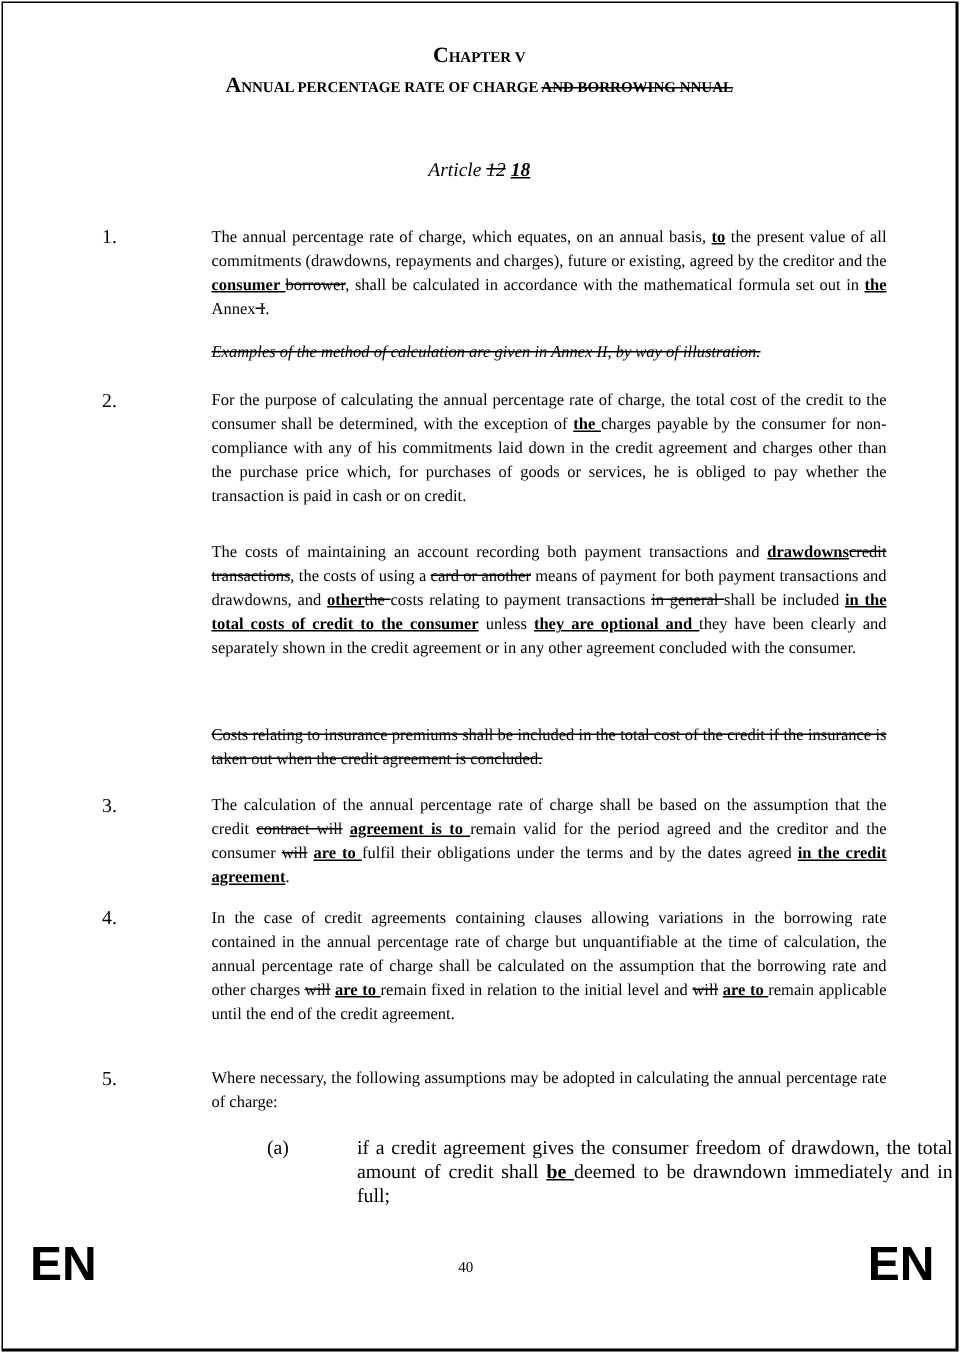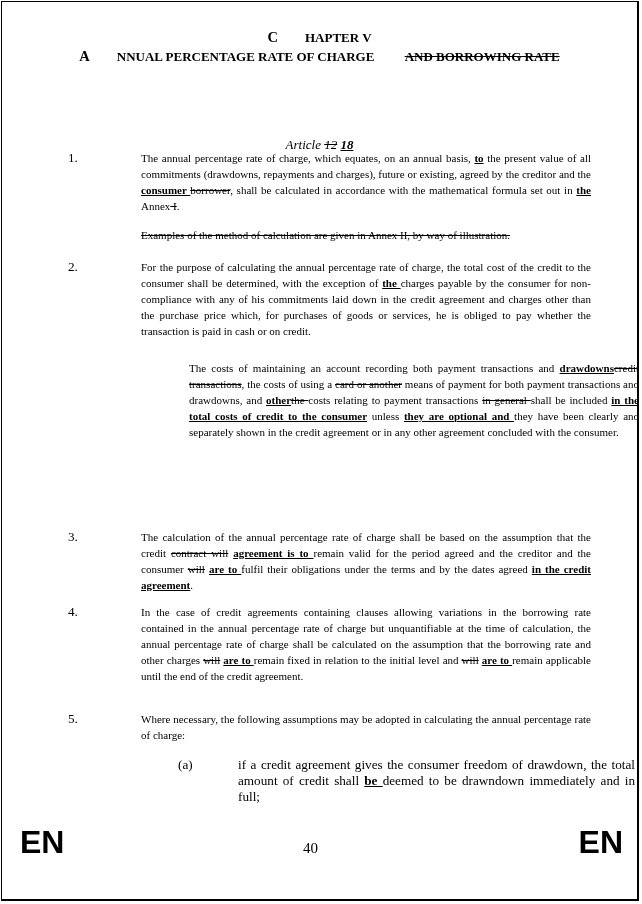--- a/index.html
+++ b/index.html
@@ -8,24 +8,24 @@
     position: absolute; left: 1px; top: 1px; width: 638px; height: 900px;
     border: 1px solid #000; background: #fff; box-sizing: border-box;
     border-right-width: 2px; border-bottom-width: 2px;
     font-family: "Liberation Serif", "DejaVu Serif", serif; color: #000;
   }
   .chapter {
     position: absolute; left: 0; right: 0; top: 26px; text-align: center;
     font-weight: bold; font-size: 12.5px; line-height: 18px;
   }
   .chapter .big { font-size: 14.5px; }
-  .chapter .sc { font-size: 13px; margin-left: 27px; }
+  .chapter .sc { font-size: 10px; }
   .article {
     position: absolute; left: 0; right: 0; top: 103px; text-align: center;
-    font-style: italic; font-size: 13px; line-height: 16px; margin-top: 32px;
+    font-style: italic; font-size: 13px; line-height: 16px;
   }
   .ins { font-weight: bold; text-decoration: underline; }
   .del { text-decoration: line-through; }
   .ins-i { font-weight: bold; font-style: italic; text-decoration: underline; }
   .para {
     position: absolute; left: 139px; width: 450px;
     font-size: 11px; line-height: 16px; text-align: justify;
   }
   .num {
     position: absolute; left: 66px; font-size: 13.2px; line-height: 16px;
@@ -34,61 +34,64 @@
   .sub-para {
     position: absolute; left: 208px; width: 397px;
     font-size: 13.2px; line-height: 16px; text-align: justify;
   }
   .lang {
     position: absolute; top: 826px; font-family: "Liberation Sans", "DejaVu Sans", sans-serif;
     font-weight: bold; font-size: 32px; line-height: 28px;
   }
   .pageno {
     position: absolute; top: 838px; left: 0; right: 18px; text-align: center;
-    font-size: 15px;
+    font-size: 10px;
   }
 </style>
 </head>
 <body>
 
 <div class="page">
 
   <div class="chapter">
     <div>
       <span class="big">C</span><span class="sc">HAPTER V</span>
     </div>
     <div>
-      <span class="big">A</span><span class="sc">NNUAL PERCENTAGE RATE OF CHARGE </span><span class="sc del">AND BORROWING RATE</span>
+      <span class="big">A</span><span class="sc">NNUAL PERCENTAGE RATE OF CHARGE </span><span class="sc del">AND BORROWING NNUAL</span>
     </div>
   </div>
 
   <div class="article">
     <div>
       <span>Article </span><span class="del">12</span> <span class="ins-i">18</span>
     </div>
   </div>
 
   <div class="num" style="top:148px;">1.</div>
   <div class="para" style="top:148px;">
     <span>The annual percentage rate of charge, which equates, on an annual basis, </span><span class="ins">to</span><span> the present value of all commitments (drawdowns, repayments and charges), future or existing, agreed by the creditor and the </span><span class="ins">consumer </span><span class="del">borrower</span><span>, shall be calculated in accordance with the mathematical formula set out in </span><span class="ins">the</span><span> Annex</span><span class="del"> I</span><span>.</span>
   </div>
 
-  <div class="para" style="top:225px;">
+  <div class="para" style="top:225px;font-style:italic;">
     <span class="del">Examples of the method of calculation are given in Annex II, by way of illustration.</span>
   </div>
 
   <div class="num" style="top:257px;">2.</div>
   <div class="para" style="top:257px;">
     <span>For the purpose of calculating the annual percentage rate of charge, the total cost of the credit to the consumer shall be determined, with the exception of </span><span class="ins">the </span><span>charges payable by the consumer for non-compliance with any of his commitments laid down in the credit agreement and charges other than the purchase price which, for purchases of goods or services, he is obliged to pay whether the transaction is paid in cash or on credit.</span>
   </div>
 
-  <div class="para" style="top:358px;margin-left:48px;">
+  <div class="para" style="top:358px;">
     <span>The costs of maintaining an account recording both payment transactions and </span><span class="ins">drawdowns</span><span class="del">credit transactions</span><span>, the costs of using a </span><span class="del">card or another</span><span> means of payment for both payment transactions and drawdowns, and </span><span class="ins">other</span><span class="del">the </span><span>costs relating to payment transactions </span><span class="del">in general </span><span>shall be included </span><span class="ins">in the total costs of credit to the consumer</span><span> unless </span><span class="ins">they are optional and </span><span>they have been clearly and separately shown in the credit agreement or in any other agreement concluded with the consumer.</span>
   </div>
 
+  <div class="para" style="top:480px;">
+    <span class="del">Costs relating to insurance premiums shall be included in the total cost of the credit if the insurance is taken out when the credit agreement is concluded.</span>
+  </div>
 
   <div class="num" style="top:527px;">3.</div>
   <div class="para" style="top:527px;">
     <span>The calculation of the annual percentage rate of charge shall be based on the assumption that the credit </span><span class="del">contract will</span><span> </span><span class="ins">agreement is to </span><span>remain valid for the period agreed and the creditor and the consumer </span><span class="del">will</span><span> </span><span class="ins">are to </span><span>fulfil their obligations under the terms and by the dates agreed </span><span class="ins">in the credit agreement</span><span>.</span>
   </div>
 
   <div class="num" style="top:602px;">4.</div>
   <div class="para" style="top:602px;">
     <span>In the case of credit agreements containing clauses allowing variations in the borrowing rate contained in the annual percentage rate of charge but unquantifiable at the time of calculation, the annual percentage rate of charge shall be calculated on the assumption that the borrowing rate and other charges </span><span class="del">will</span><span> </span><span class="ins">are to </span><span>remain fixed in relation to the initial level and </span><span class="del">will</span><span> </span><span class="ins">are to </span><span>remain applicable until the end of the credit agreement.</span>
   </div>

